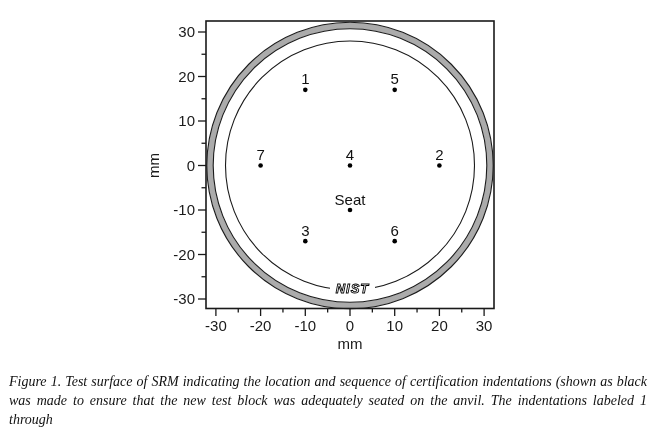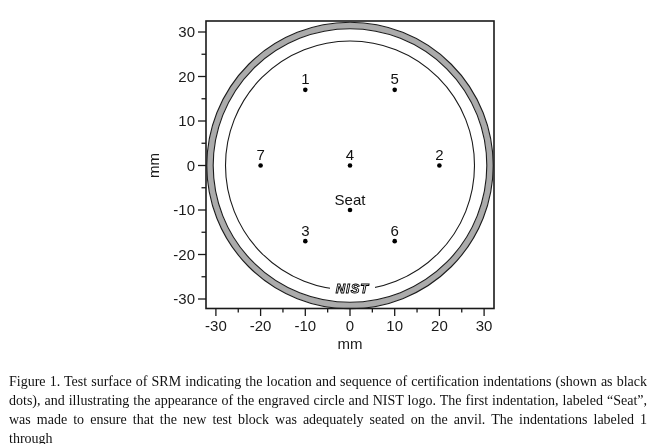--- a/index.html
+++ b/index.html
@@ -42,21 +42,21 @@
   .caption {
     position: absolute;
     left: 9px;
     right: 10px;
     top: 372px;
     font-family: "Liberation Serif", serif;
     font-size: 14px;
     line-height: 19px;
     color: #111111;
   }
-  .cap-line { text-align: justify; text-align-last: justify; }
+  .cap-line { text-align: justify; text-align-last: justify; font-style: italic; }
 </style>
 </head>
 <body>
 
 <div class="page">
 
   <svg class="plot-svg" width="657" height="368" viewBox="0 0 657 368">
 
     <circle cx="350" cy="165.5" r="140" fill="none" stroke="#ababab" stroke-width="6"></circle>
     <circle cx="350" cy="165.5" r="143.2" fill="none" stroke="#1a1a1a" stroke-width="1.1"></circle>
@@ -130,18 +130,17 @@
         <circle cx="350" cy="210" r="2.3" class="dot"></circle>
         <text x="350" y="204.5" class="point-label" text-anchor="middle">Seat</text>
       </g>
 
     <text x="350" y="349" text-anchor="middle" class="axis-title">mm</text>
     <text transform="translate(159 165.5) rotate(-90)" text-anchor="middle" class="axis-title">mm</text>
   </svg>
 
   <div class="caption">
     <div class="cap-line">Figure 1.  Test surface of SRM indicating the location and sequence of certification indentations (shown as black</div>
-    <div class="cap-line">dots), and illustrating the appearance of the engraved circle and NIST logo.  The first indentation, labeled “Seat”,</div>
     <div class="cap-line">was made to ensure that the new test block was adequately seated on the anvil.  The indentations labeled 1 through</div>
 
   </div>
 
 </div>
 
 </body></html>

